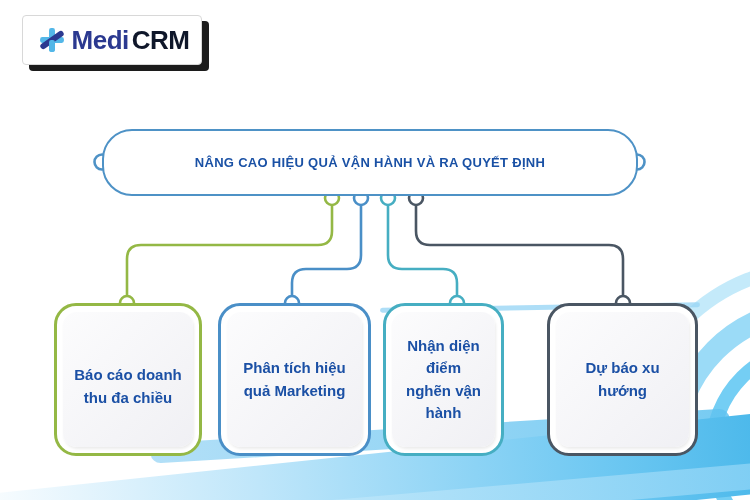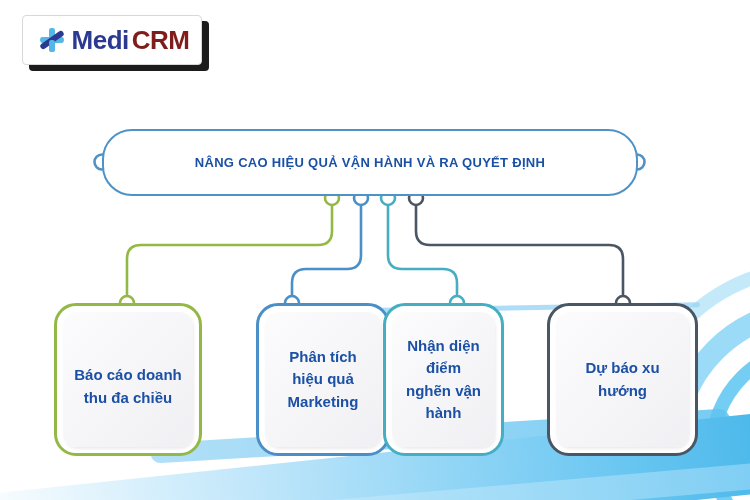--- a/index.html
+++ b/index.html
@@ -49,21 +49,21 @@
   }
   .node-inner {
     position:absolute; left:6px; top:6px; right:6px; bottom:6px; border-radius:14px;
     background:linear-gradient(135deg, #fcfcfd 0%, #f0f0f4 100%);
     box-shadow:1px 2px 3px rgba(0,0,0,0.08);
     display:flex; align-items:center; justify-content:center; text-align:center;
     padding:0 10px;
   }
   .node-inner .label { font-size:15px; font-weight:bold; line-height:1.5; }
   .card-1 { left:54px;  width:148px; }
-  .card-2 { left:218px; width:134px;margin-left:38px; }
+  .card-2 { left:218px; width:153px; }
   .card-3 { left:383px; width:121px; }
   .card-4 { left:547px; width:151px; }
 
   
   .logo-card {
     position:absolute; z-index:4; left:22px; top:15px; width:180px; height:50px;
     background:#ffffff; border:1px solid #d8d8d8; border-radius:4px;
     box-shadow:7px 6px 0 0 #1c1c1c;
     display:flex; align-items:center; justify-content:center; gap:3px;
   }
@@ -130,16 +130,16 @@
   </div>
 
   <div class="logo-card">
     <svg width="34" height="34" viewBox="0 0 40 40">
       <rect x="16.5" y="6" width="7" height="28" rx="2.5" fill="#53b7e8"></rect>
       <rect x="6" y="16.5" width="28" height="7" rx="2.5" fill="#53b7e8"></rect>
       <rect x="4" y="16.5" width="32" height="7" rx="3.5" fill="#2b3990" transform="rotate(-35 20 20)"></rect>
       <rect x="16.5" y="20" width="7" height="14" rx="2.5" fill="#53b7e8"></rect>
     </svg>
     <span class="brand" style="color: rgb(43, 57, 144);">Medi</span>
-      <span class="brand" style="color: #7f1d1d;">CRM</span>
+      <span class="brand" style="color: #0f172a;">CRM</span>
   </div>
 
 </div>
 
 </body></html>

